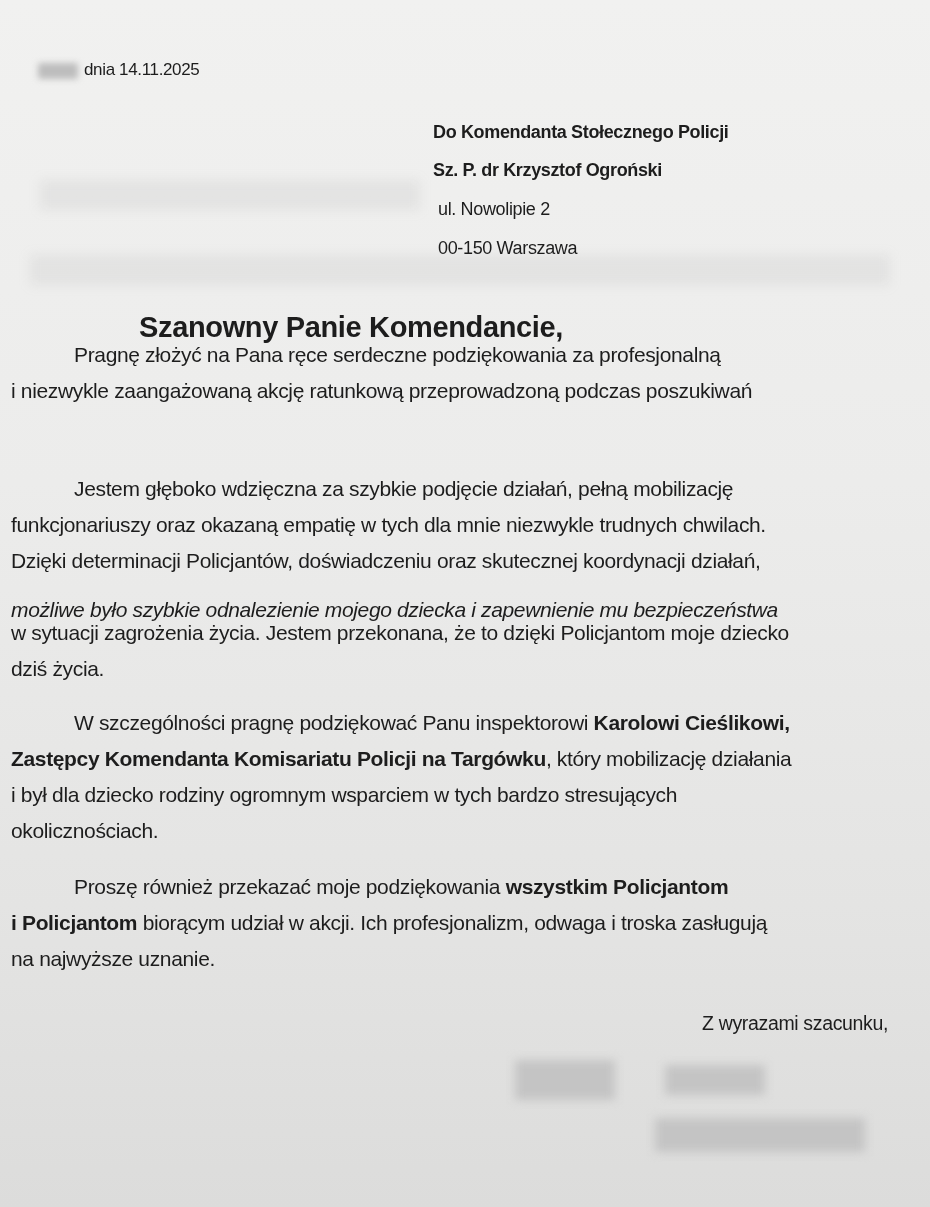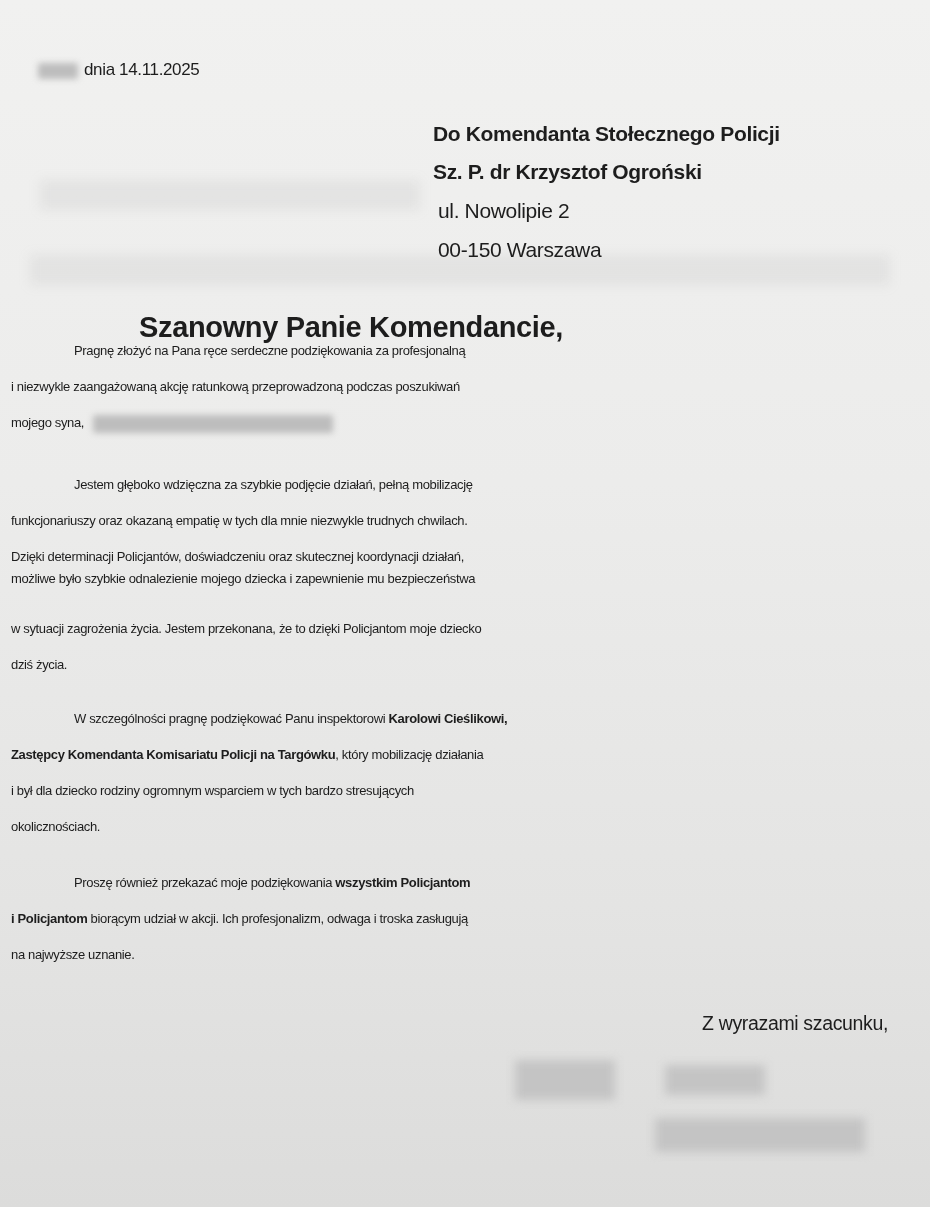--- a/index.html
+++ b/index.html
@@ -4,27 +4,27 @@
   <style>
     html, body { margin: 0; padding: 0; }
     body {
       width: 930px; height: 1207px; overflow: hidden;
       background: linear-gradient(180deg, #f1f1f0 0%, #ececeb 40%, #e4e4e3 75%, #dcdcdb 100%);
       font-family: "Liberation Sans", "DejaVu Sans", sans-serif;
       color: #1d1d1d;
       position: relative;
     }
     .page { position: absolute; inset: 0; }
-    .line { position: absolute; white-space: nowrap; font-size: 13px; letter-spacing: -0.35px; }
+    .line { position: absolute; white-space: nowrap; font-size: 21px; letter-spacing: -0.35px; }
     .blur {
       display: inline-block; background: #bdbdbd; filter: blur(3px); border-radius: 2px; vertical-align: middle;
     }
     b, .bold { font-weight: bold; }
     .date { left: 38px; top: 60px; font-size: 17px; }
-    .addr { left: 433px; font-size: 21px; }
+    .addr { left: 433px; font-size: 18px; }
     .addr.b { font-weight: bold; }
     .greet { left: 139px; top: 311px; font-size: 29px; font-weight: bold; }
     .sign { right: 42px; top: 1012px; font-size: 19.5px; text-align: right; }
     .sig-blur { position: absolute; background: #c4c4c4; filter: blur(5px); }
     .ghost { position:absolute; background: rgba(150,150,150,0.12); filter: blur(6px); }
   </style>
 </head>
 <body>
 
 <div class="page">
@@ -38,29 +38,25 @@
 
   <div class="line addr b" style="top:122px;">Do Komendanta Stołecznego Policji</div>
   <div class="line addr b" style="top:160px;">Sz. P. dr Krzysztof Ogroński</div>
   <div class="line addr" style="top:199px; left:438px;">ul. Nowolipie 2</div>
   <div class="line addr" style="top:238px; left:438px;">00-150 Warszawa</div>
 
   <div class="line greet">Szanowny Panie Komendancie,</div>
 
   <div class="line" style="left:74px;top:343px;">Pragnę złożyć na Pana ręce serdeczne podziękowania za profesjonalną</div>
   <div class="line" style="left:11px;top:379px;">i niezwykle zaangażowaną akcję ratunkową przeprowadzoną podczas poszukiwań</div>
-  <div class="line" style="left:11px;top:415px;">
-    <span>mojego syna,</span>
-    <span class="blur" style="width:240px;height:18px;margin-left:6px;"></span>
-  </div>
 
   <div class="line" style="left:74px;top:477px;">Jestem głęboko wdzięczna za szybkie podjęcie działań, pełną mobilizację</div>
   <div class="line" style="left:11px;top:513px;">funkcjonariuszy oraz okazaną empatię w tych dla mnie niezwykle trudnych chwilach.</div>
   <div class="line" style="left:11px;top:549px;">Dzięki determinacji Policjantów, doświadczeniu oraz skutecznej koordynacji działań,</div>
-  <div class="line" style="left:11px;top:571px;">możliwe było szybkie odnalezienie mojego dziecka i zapewnienie mu bezpieczeństwa</div>
+  <div class="line" style="left:11px;top:598px;font-style:italic;">możliwe było szybkie odnalezienie mojego dziecka i zapewnienie mu bezpieczeństwa</div>
   <div class="line" style="left:11px;top:621px;">w sytuacji zagrożenia życia. Jestem przekonana, że to dzięki Policjantom moje dziecko</div>
   <div class="line" style="left:11px;top:657px;">dziś życia.</div>
 
   <div class="line" style="left:74px;top:711px;">
     <span>W szczególności pragnę podziękować Panu inspektorowi </span><b>Karolowi Cieślikowi,</b>
   </div>
   <div class="line" style="left:11px;top:747px;">
     <b>Zastępcy Komendanta Komisariatu Policji na Targówku</b><span>, który mobilizację działania</span>
   </div>
   <div class="line" style="left:11px;top:783px;">i był dla dziecko rodziny ogromnym wsparciem w tych bardzo stresujących</div>

